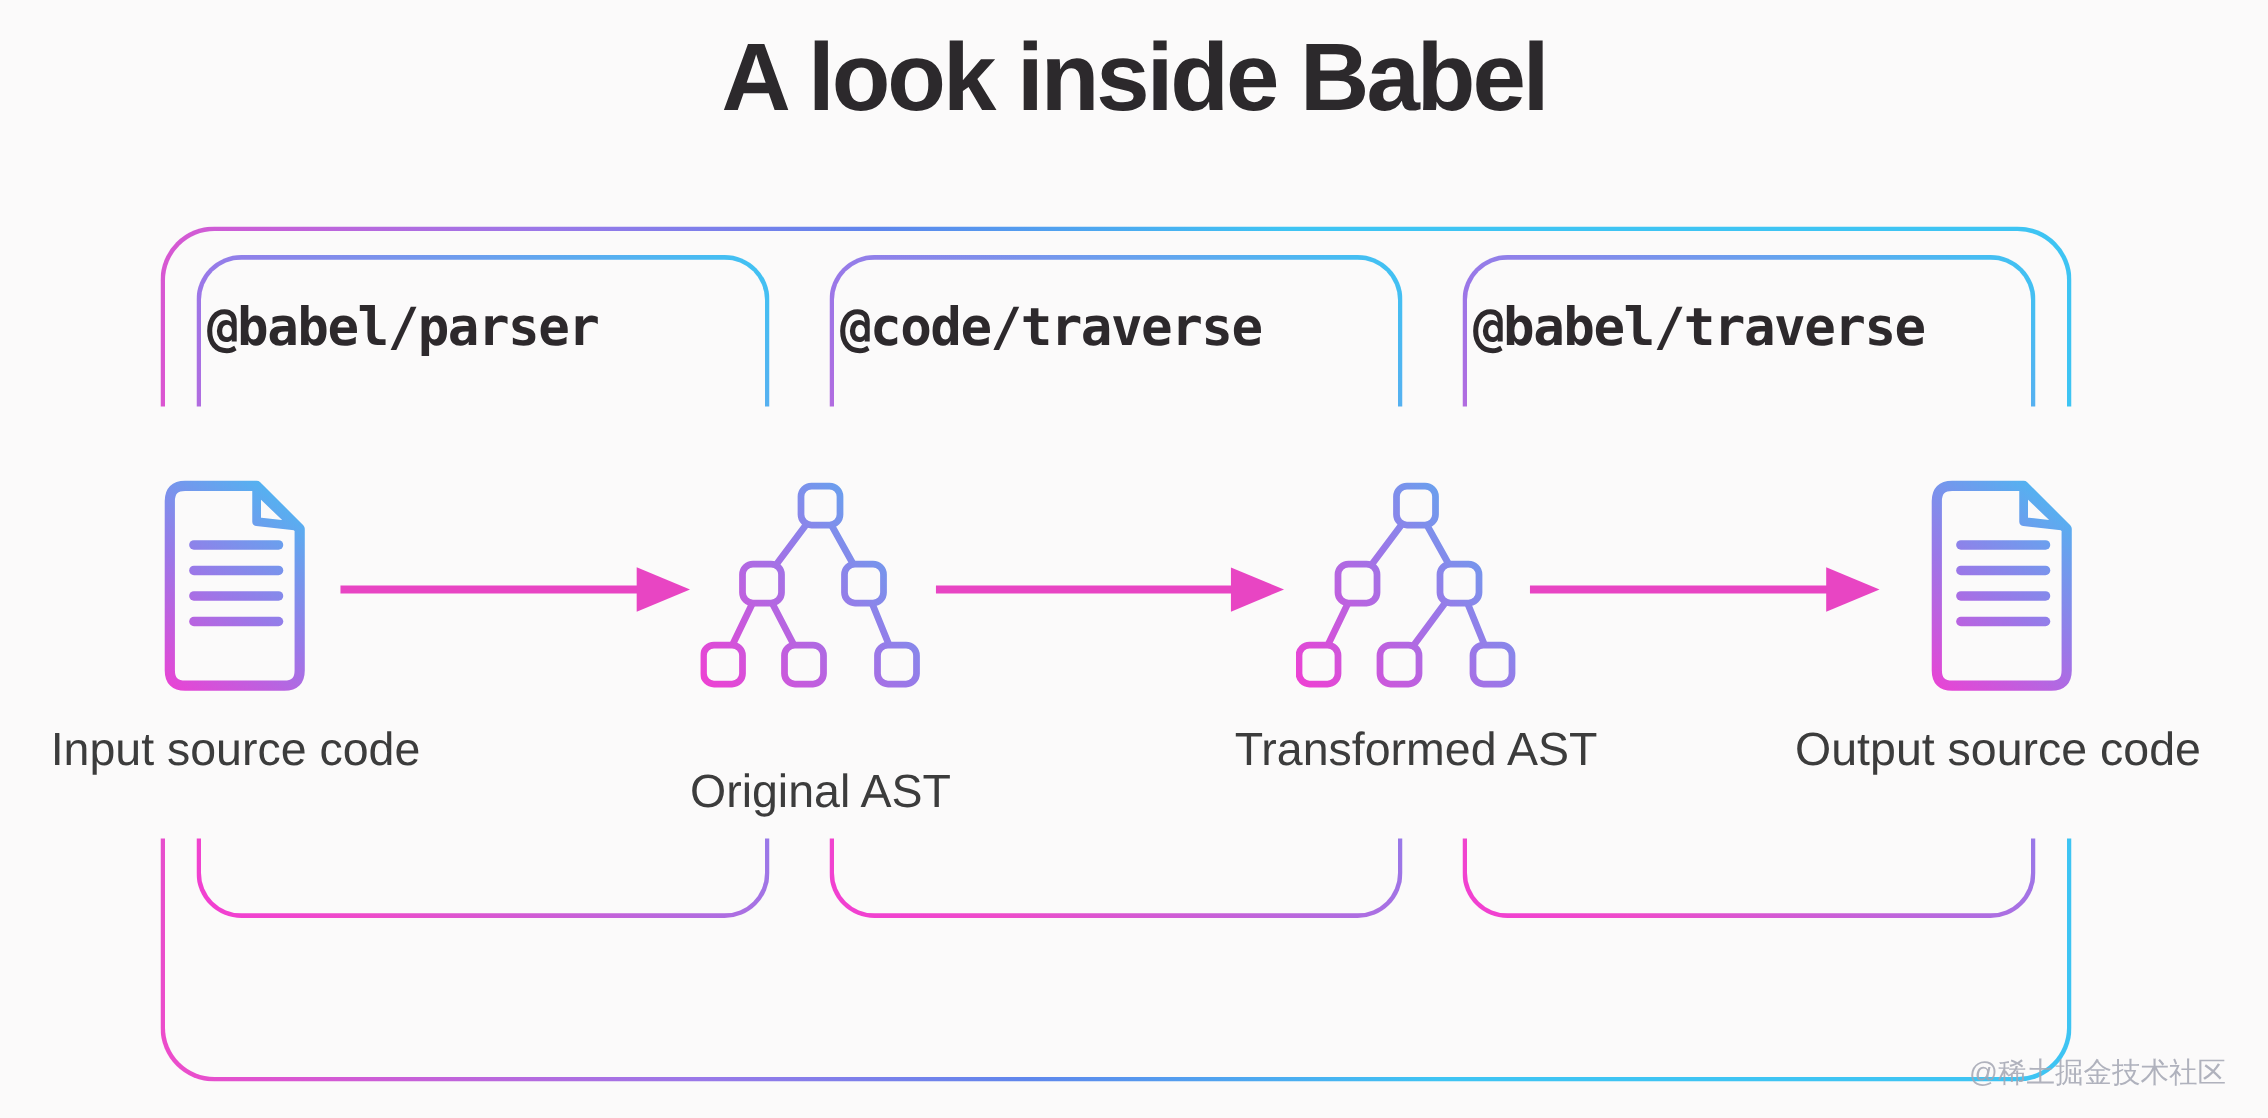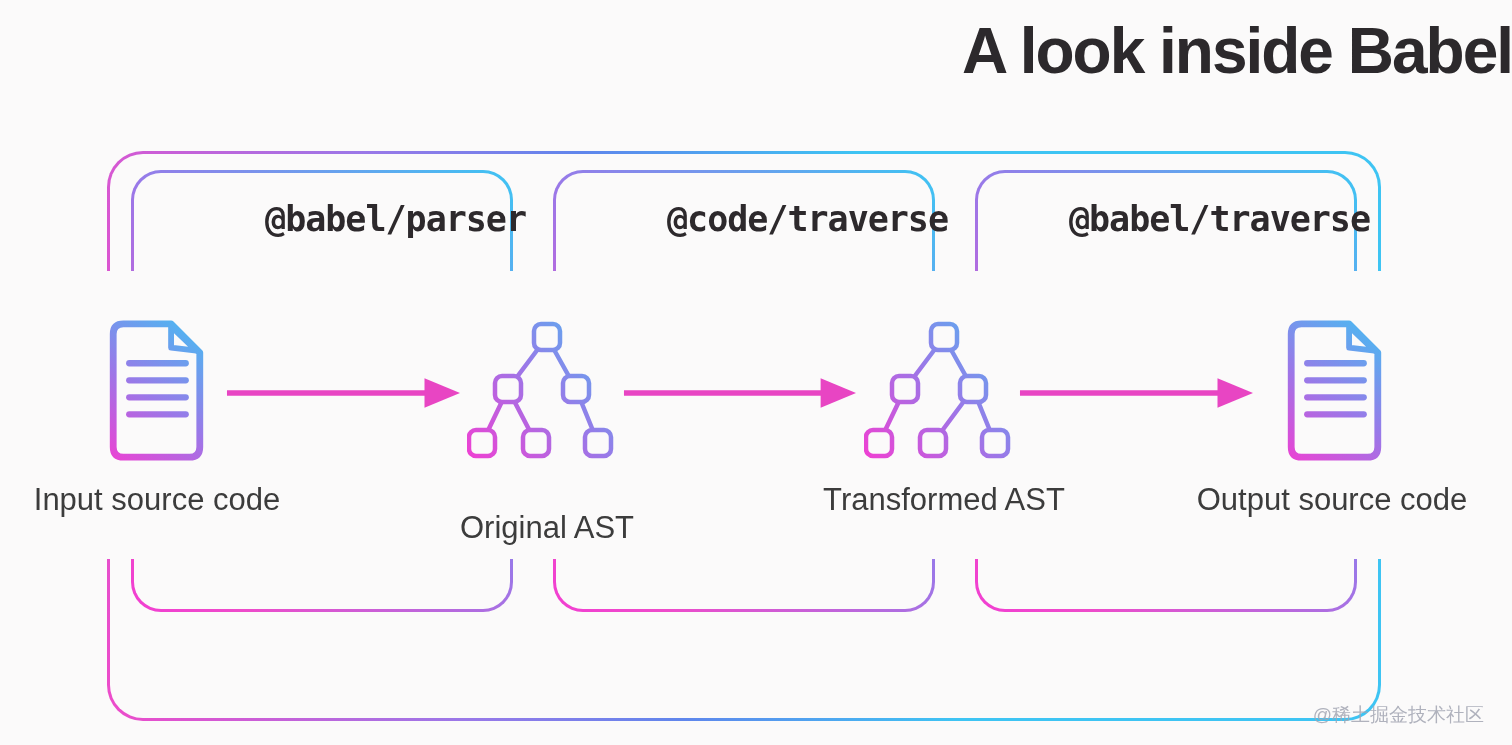--- a/index.html
+++ b/index.html
@@ -4,41 +4,41 @@
 <style>
   * { margin:0; padding:0; box-sizing:border-box; }
   html,body { background:#fbfafa; }
   #stage {
     position:relative; width:1512px; height:745px;
     background:var(--bg,#fbfafa); overflow:hidden;
     font-family:"Liberation Sans", sans-serif;
   }
   #title {
     position:absolute; top:14px; left:0; width:1512px;
-    text-align:right; font-size:64px; font-weight:bold;
+    text-align:center; font-size:64px; font-weight:bold;
     letter-spacing:-2px; color:var(--title-text,#2c292c);
   }
   .gbox {
     position:absolute; border:3px solid transparent;
     background: linear-gradient(var(--bg,#fbfafa),var(--bg,#fbfafa)) padding-box,
                 var(--grad) border-box;
   }
   #outer-box {
     left:107px; top:151px; width:1274px; height:570px; border-radius:36px;
     --grad: linear-gradient(80deg, var(--pink) 0%, var(--purple) 26%, var(--blue) 42%, var(--cyan) 62%, var(--cyan) 100%);
   }
   .pkg-box {
     top:170px; width:382px; height:442px; border-radius:30px;
     --grad: linear-gradient(45deg, var(--magenta) 0%, var(--pink) 14%, var(--purple) 52%, var(--cyan) 100%);
   }
   #pkg-parser    { left:131px; }
   #pkg-traverse  { left:553px; }
   #pkg-generator { left:975px; }
   .pkg-label {
-    position:absolute; top:26px; left:16px; width:100%; text-align:right;
+    position:absolute; top:26px; left:4px; width:100%; text-align:left;
     font-family:"DejaVu Sans Mono", monospace; font-weight:bold;
     font-size:35px; letter-spacing:-1px; color:var(--mono-text,#2d292c);
   }
   #band {
     position:absolute; left:78px; top:271px; width:1356px; height:288px;
     background:var(--bg,#fbfafa);
   }
   .icon { position:absolute; }
   #icon-doc-in   { left:103px;  top:318px; }
   #icon-tree-1   { left:467px;  top:320px; }

